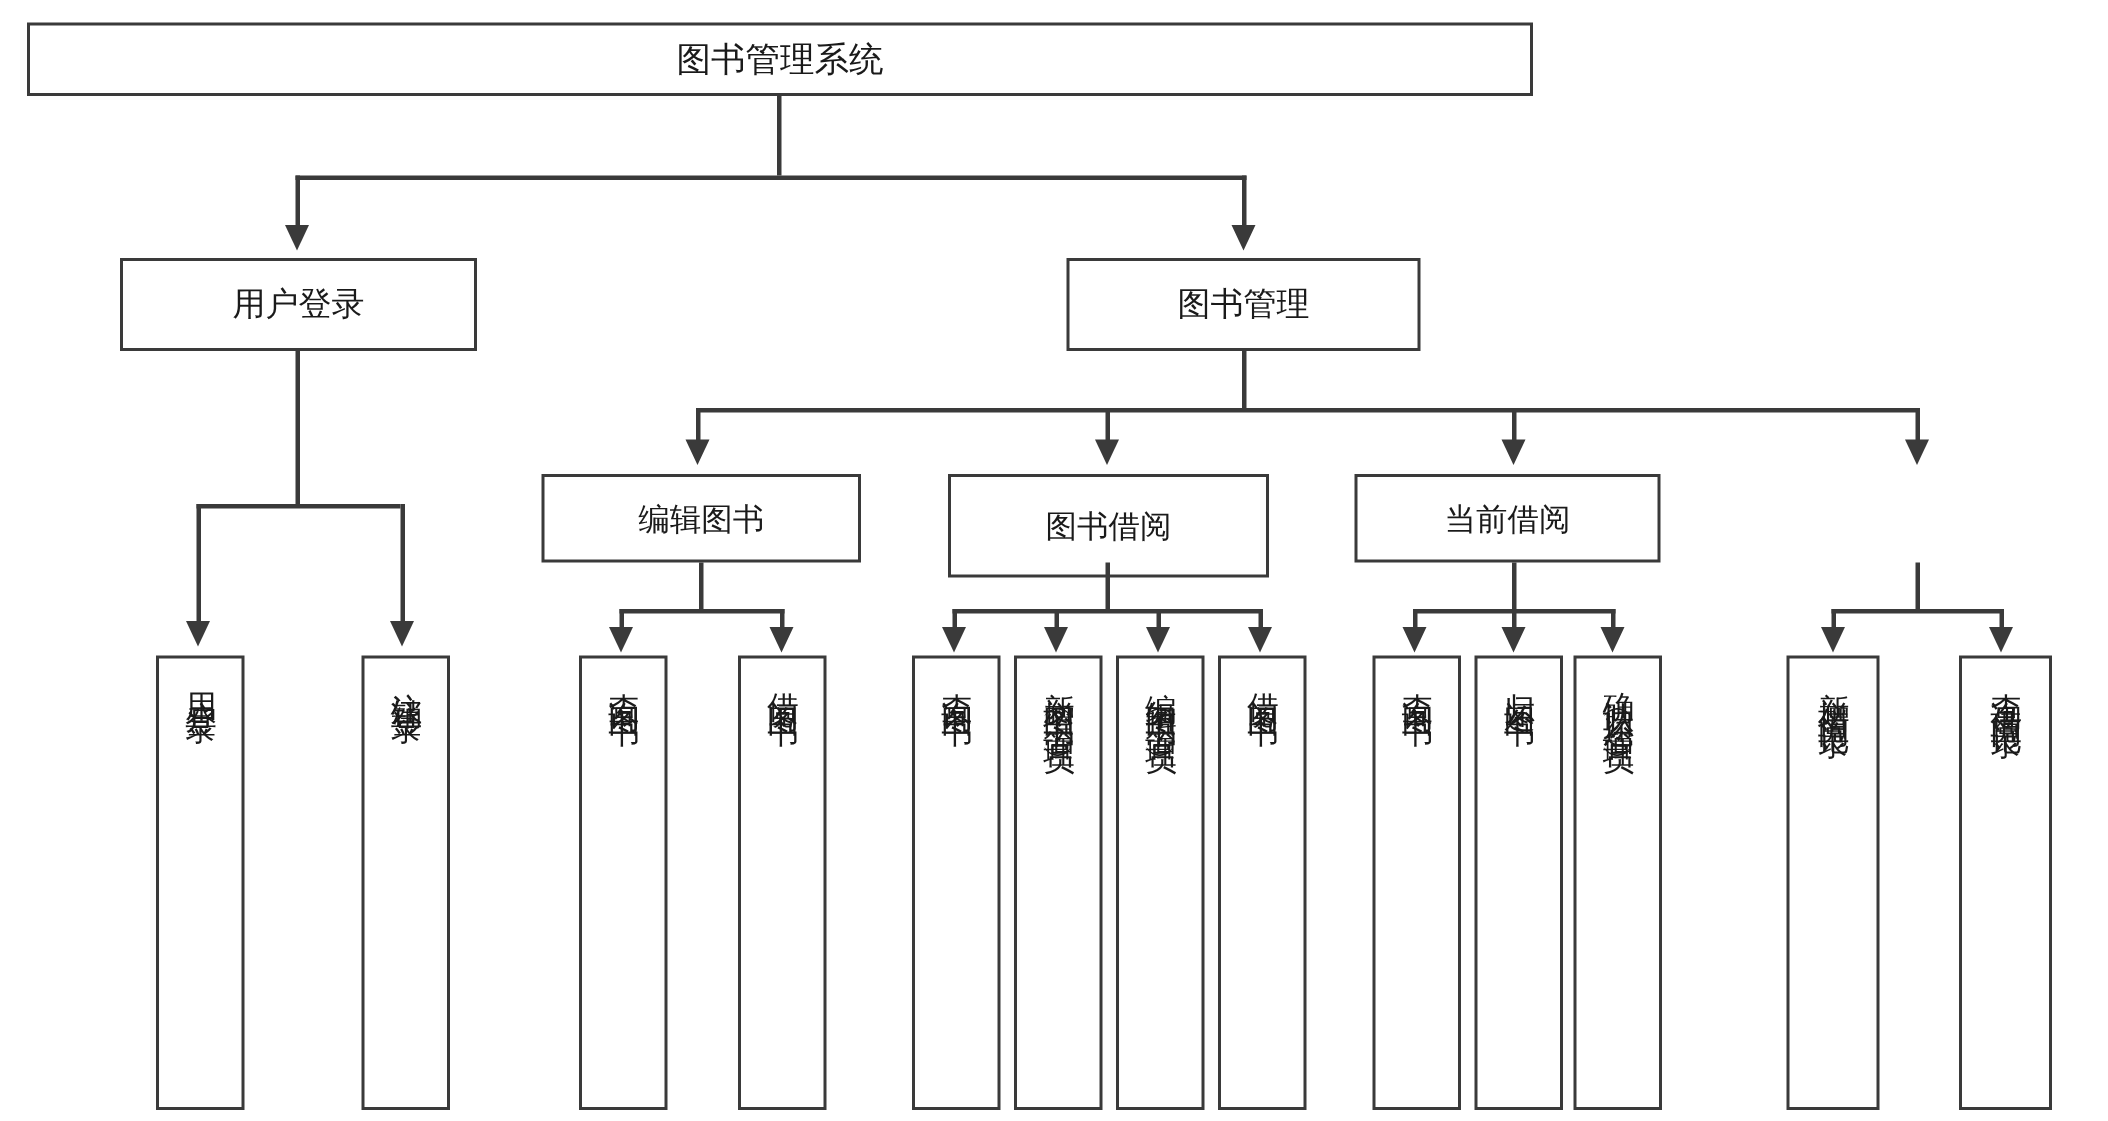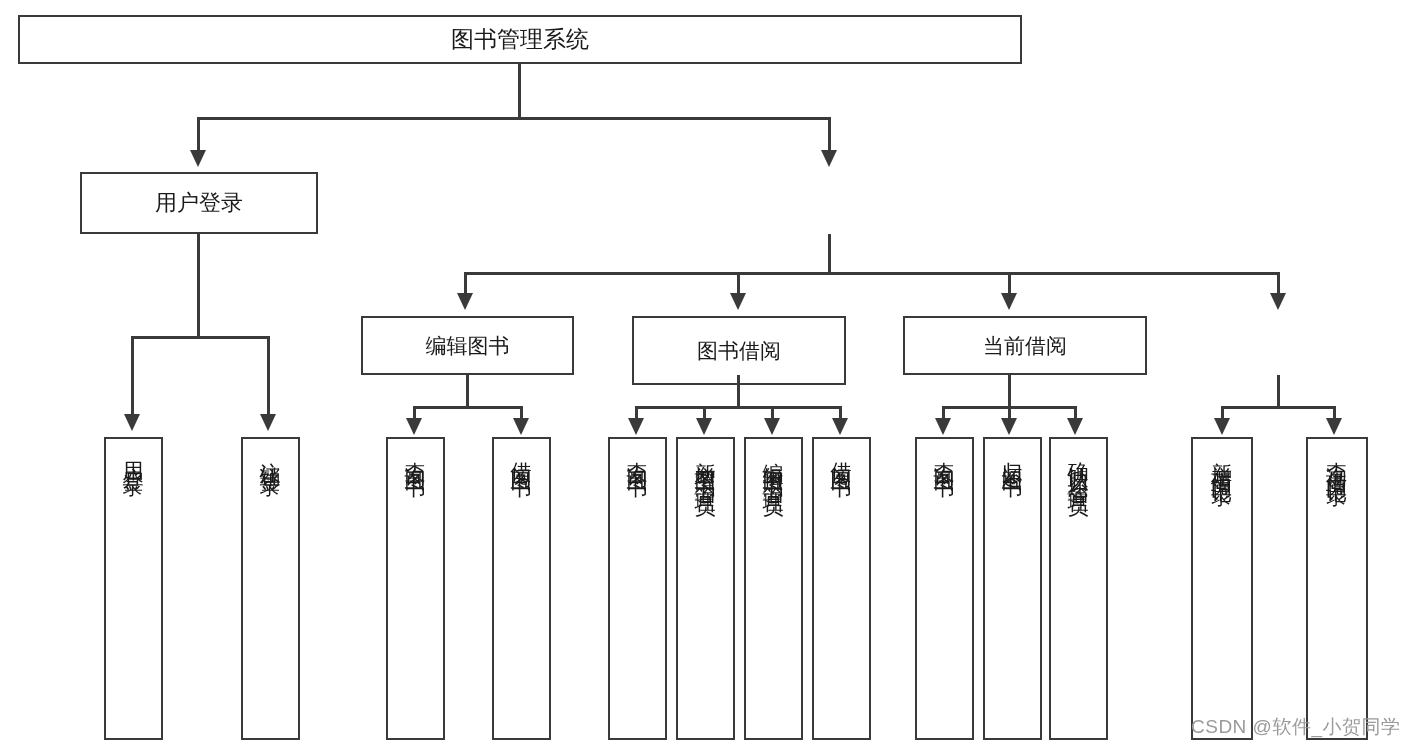--- a/index.html
+++ b/index.html
@@ -92,20 +92,23 @@
   <div class="edge h" style="left:197px; top:117px; width:634px; height:3px;"></div>
 
   <div class="edge v" style="left:197px; top:117px; width:3px; height:35px;"></div>
   <div class="arrow" style="left:190px; top:150px;"></div>
   <div class="edge v" style="left:828px; top:117px; width:3px; height:35px;"></div>
   <div class="arrow" style="left:821px; top:150px;"></div>
 
   <div class="node lvl2" style="left:80px; top:172px; width:238px; height:62px;">
     <span>用户登录</span>
   </div>
+  <div class="node lvl2" style="left:711px; top:172px; width:236px; height:62px;">
+    <span>图书管理</span>
+  </div>
 
   <div class="edge v" style="left:197px; top:234px; width:3px; height:104px;"></div>
   <div class="edge h" style="left:131px; top:336px; width:136px; height:3px;"></div>
   <div class="edge v" style="left:131px; top:336px; width:3px; height:80px;"></div>
   <div class="arrow" style="left:124px; top:414px;"></div>
   <div class="edge v" style="left:267px; top:336px; width:3px; height:80px;"></div>
   <div class="arrow" style="left:260px; top:414px;"></div>
 
   <div class="edge v" style="left:828px; top:234px; width:3px; height:40px;"></div>
   <div class="edge h" style="left:464px; top:272px; width:816px; height:3px;"></div>
@@ -121,21 +124,21 @@
 
   <div class="edge v" style="left:1277px; top:272px; width:3px; height:23px;"></div>
   <div class="arrow" style="left:1270px; top:293px;"></div>
 
   <div class="node lvl3" style="left:361px; top:316px; width:213px; height:59px;">
     <span>编辑图书</span>
   </div>
   <div class="node lvl3" style="left:632px; top:316px; width:214px; height:69px;">
     <span>图书借阅</span>
   </div>
-  <div class="node lvl3" style="left:903px; top:316px; width:244px; height:59px;">
+  <div class="node lvl3" style="left:903px; top:316px; width:204px; height:59px;">
     <span>当前借阅</span>
   </div>
 
   <div class="edge v" style="left:466px; top:375px; width:3px; height:33px;"></div>
   <div class="edge h" style="left:413px; top:406px; width:110px; height:3px;"></div>
   <div class="edge v" style="left:413px; top:406px; width:3px; height:14px;"></div>
   <div class="arrow" style="left:406px; top:418px;"></div>
   <div class="edge v" style="left:520px; top:406px; width:3px; height:14px;"></div>
   <div class="arrow" style="left:513px; top:418px;"></div>
 
@@ -203,15 +206,14 @@
     <span class="vtext">确认归还（管理员）</span>
   </div>
 
   <div class="node leaf" style="left:1191px; top:437px; width:62px; height:303px;">
     <span class="vtext">新增借阅记录</span>
   </div>
   <div class="node leaf" style="left:1306px; top:437px; width:62px; height:303px;">
     <span class="vtext">查询借阅记录</span>
   </div>
 
-  <div id="watermark" style="left:1191px; top:714px;">CSDN @软件_小贺同学</div>
 
 </div>
 
 </body></html>

